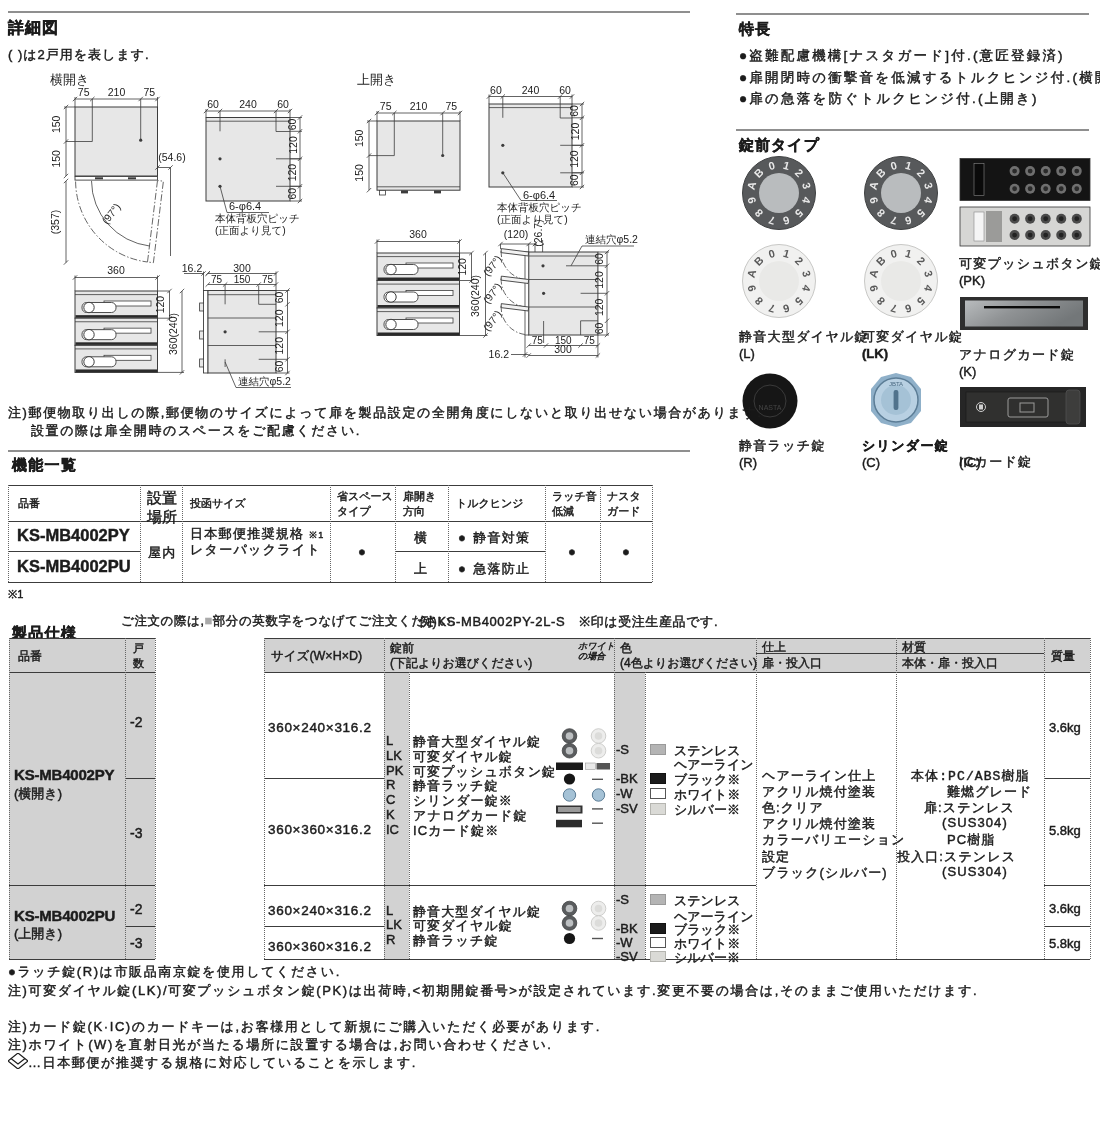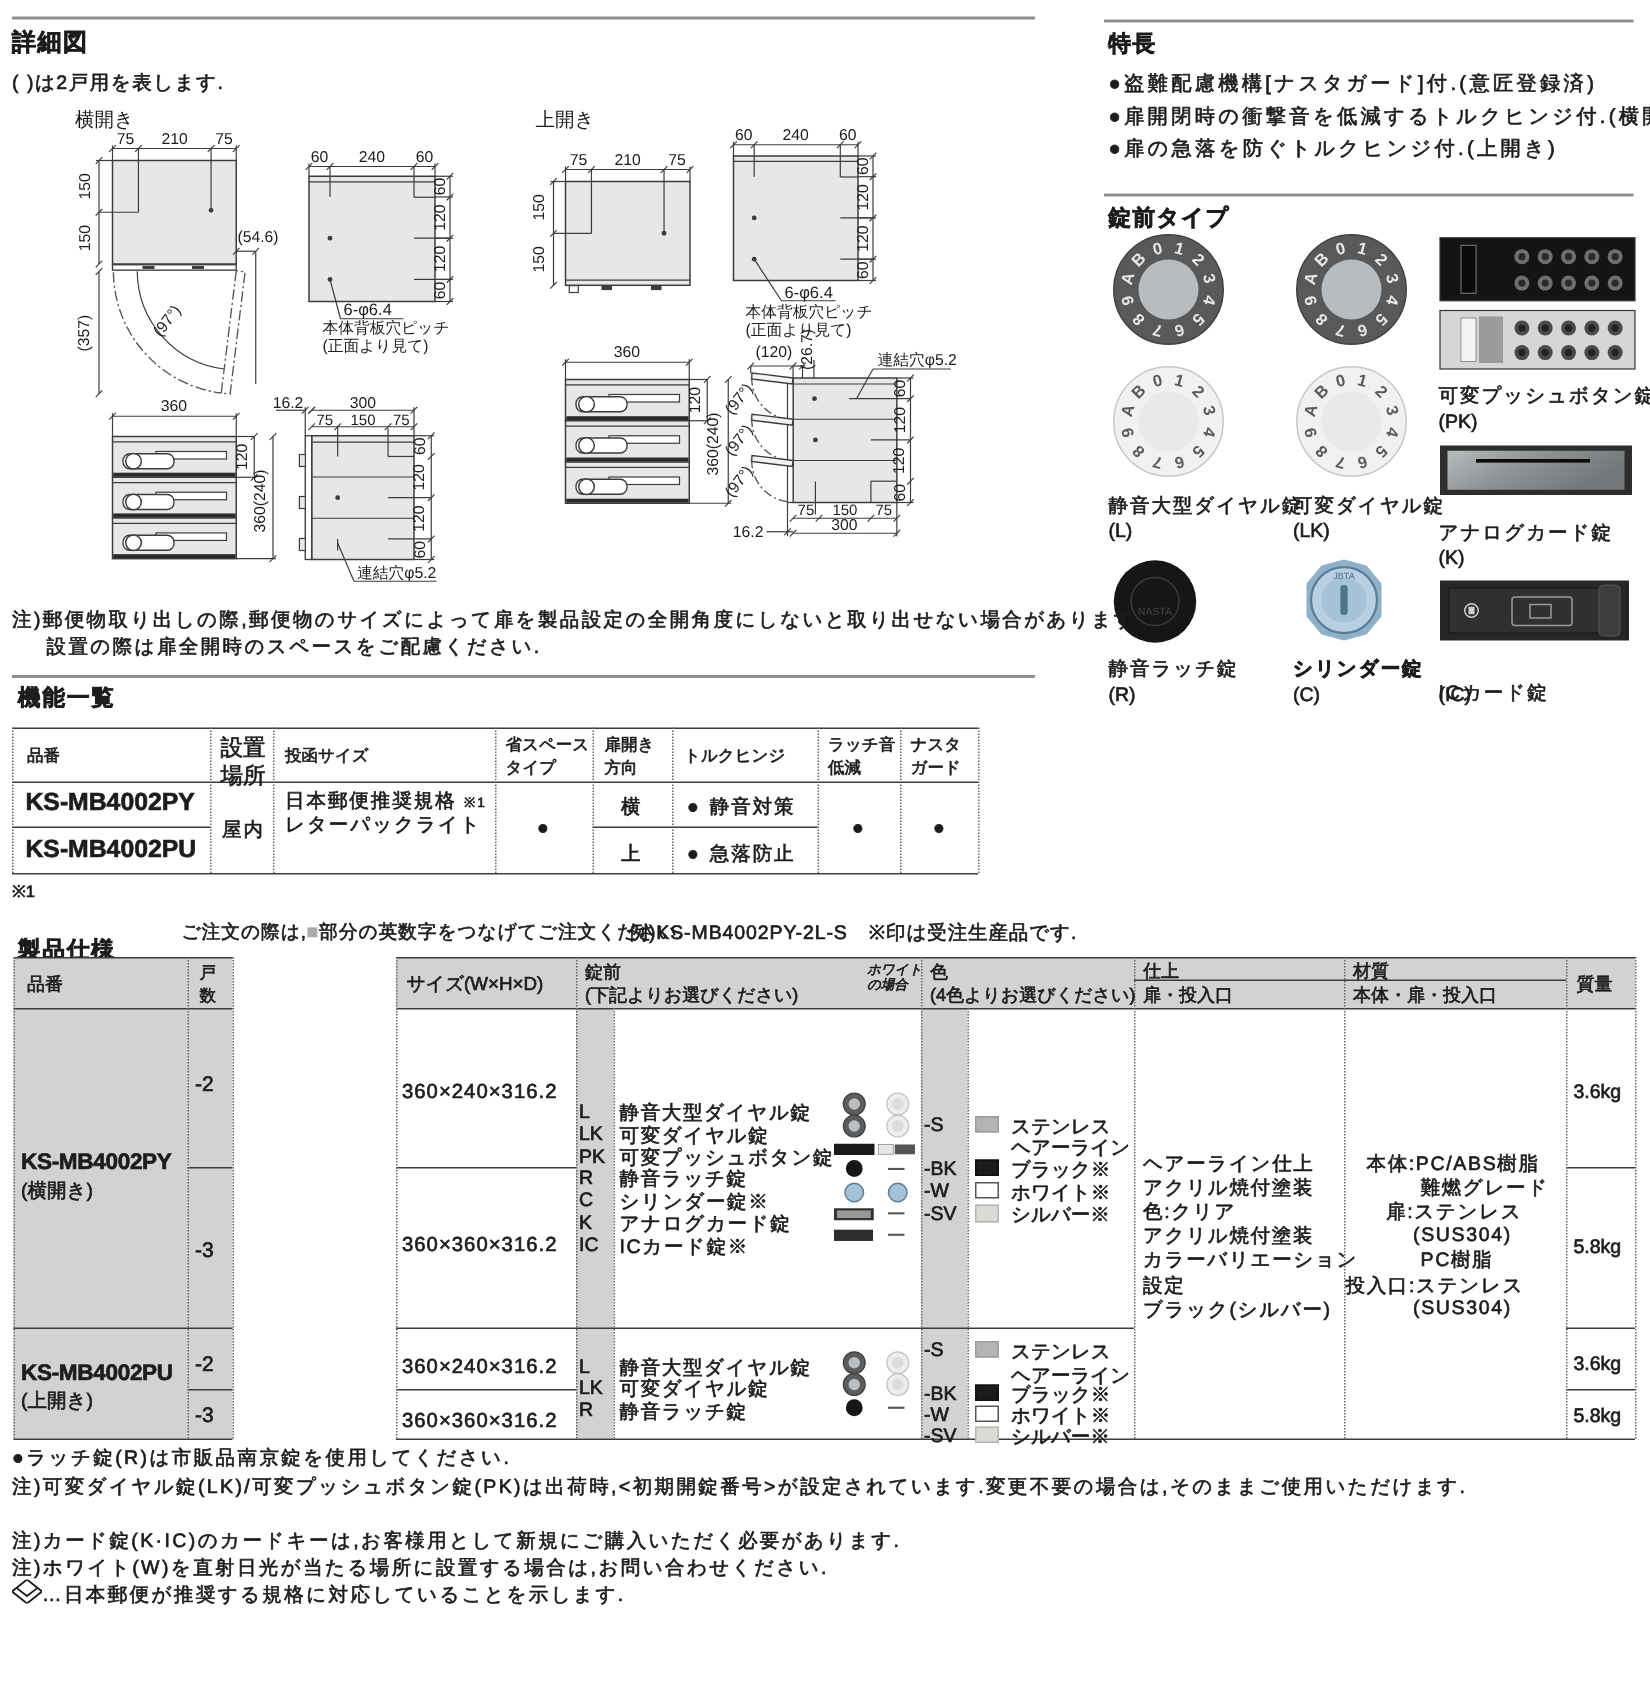--- a/index.html
+++ b/index.html
@@ -594,21 +594,21 @@
       <rect x="1066" y="390" width="14" height="34" rx="3" fill="#3d3d3c" stroke="#555" stroke-width="0.7"></rect>
     </g>
   </svg>
 
 <div class="ab" style="left:739px;top:328px;font-size:13px;font-weight:normal;white-space:nowrap;letter-spacing:1.3px;">静音大型ダイヤル錠</div>
 
 <div class="ab" style="left:739px;top:346px;font-size:13px;font-weight:normal;white-space:nowrap;">(L)</div>
 
 <div class="ab" style="left:862px;top:328px;font-size:13px;font-weight:normal;white-space:nowrap;letter-spacing:1.3px;">可変ダイヤル錠</div>
 
-<div class="ab" style="left:862px;top:346px;font-size:13px;font-weight:normal;white-space:nowrap;">(LK)</div>
+<div class="ab" style="left:862px;top:346px;font-size:13px;font-weight:bold;white-space:nowrap;">(LK)</div>
 
 <div class="ab" style="left:959px;top:255px;font-size:13px;font-weight:normal;white-space:nowrap;letter-spacing:1.3px;">可変プッシュボタン錠</div>
 
 <div class="ab" style="left:959px;top:272.5px;font-size:13px;font-weight:normal;white-space:nowrap;">(PK)</div>
 
 <div class="ab" style="left:959px;top:346px;font-size:13px;font-weight:normal;white-space:nowrap;letter-spacing:1.3px;">アナログカード錠</div>
 
 <div class="ab" style="left:959px;top:363.5px;font-size:13px;font-weight:normal;white-space:nowrap;">(K)</div>
 
 <div class="ab" style="left:739px;top:437px;font-size:13px;font-weight:normal;white-space:nowrap;letter-spacing:1.3px;">静音ラッチ錠</div>
@@ -838,21 +838,21 @@
 <div class="ab" style="left:674px;top:948.5px;font-size:13px;font-weight:normal;white-space:nowrap;">シルバー※</div>
 
 <div class="ab" style="left:762px;top:766.5px;font-size:13px;font-weight:normal;white-space:nowrap;letter-spacing:1.1px;">ヘアーライン仕上</div>
 <div class="ab" style="left:762px;top:782.7px;font-size:13px;font-weight:normal;white-space:nowrap;letter-spacing:1.1px;">アクリル焼付塗装</div>
 <div class="ab" style="left:762px;top:798.9px;font-size:13px;font-weight:normal;white-space:nowrap;letter-spacing:1.1px;">色:クリア</div>
 <div class="ab" style="left:762px;top:815.1px;font-size:13px;font-weight:normal;white-space:nowrap;letter-spacing:1.1px;">アクリル焼付塗装</div>
 <div class="ab" style="left:762px;top:831.3px;font-size:13px;font-weight:normal;white-space:nowrap;letter-spacing:1.1px;">カラーバリエーション</div>
 <div class="ab" style="left:762px;top:847.5px;font-size:13px;font-weight:normal;white-space:nowrap;letter-spacing:1.1px;">設定</div>
 <div class="ab" style="left:762px;top:863.7px;font-size:13px;font-weight:normal;white-space:nowrap;letter-spacing:1.1px;">ブラック(シルバー)</div>
 
-<div class="ab" style="left:911px;top:766.5px;font-size:13px;font-weight:normal;white-space:nowrap;letter-spacing:1.1px;">本体:PC/ABS樹脂</div>
+<div class="ab" style="left:911px;top:766.5px;font-size:13px;font-weight:normal;white-space:nowrap;letter-spacing:1.1px;font-family:Liberation Mono, monospace;">本体:PC/ABS樹脂</div>
 <div class="ab" style="left:947px;top:782.7px;font-size:13px;font-weight:normal;white-space:nowrap;letter-spacing:1.1px;">難燃グレード</div>
 <div class="ab" style="left:924px;top:798.9px;font-size:13px;font-weight:normal;white-space:nowrap;letter-spacing:1.1px;">扉:ステンレス</div>
 <div class="ab" style="left:942px;top:815.1px;font-size:13px;font-weight:normal;white-space:nowrap;letter-spacing:1.1px;">(SUS304)</div>
 <div class="ab" style="left:947px;top:831.3px;font-size:13px;font-weight:normal;white-space:nowrap;letter-spacing:1.1px;">PC樹脂</div>
 <div class="ab" style="left:897px;top:847.5px;font-size:13px;font-weight:normal;white-space:nowrap;letter-spacing:1.1px;">投入口:ステンレス</div>
 <div class="ab" style="left:942px;top:863.7px;font-size:13px;font-weight:normal;white-space:nowrap;letter-spacing:1.1px;">(SUS304)</div>
 
 <div class="ab" style="left:1049px;top:719.5px;font-size:13px;font-weight:normal;white-space:nowrap;">3.6kg</div>
 <div class="ab" style="left:1049px;top:823px;font-size:13px;font-weight:normal;white-space:nowrap;">5.8kg</div>
 <div class="ab" style="left:1049px;top:901px;font-size:13px;font-weight:normal;white-space:nowrap;">3.6kg</div>

